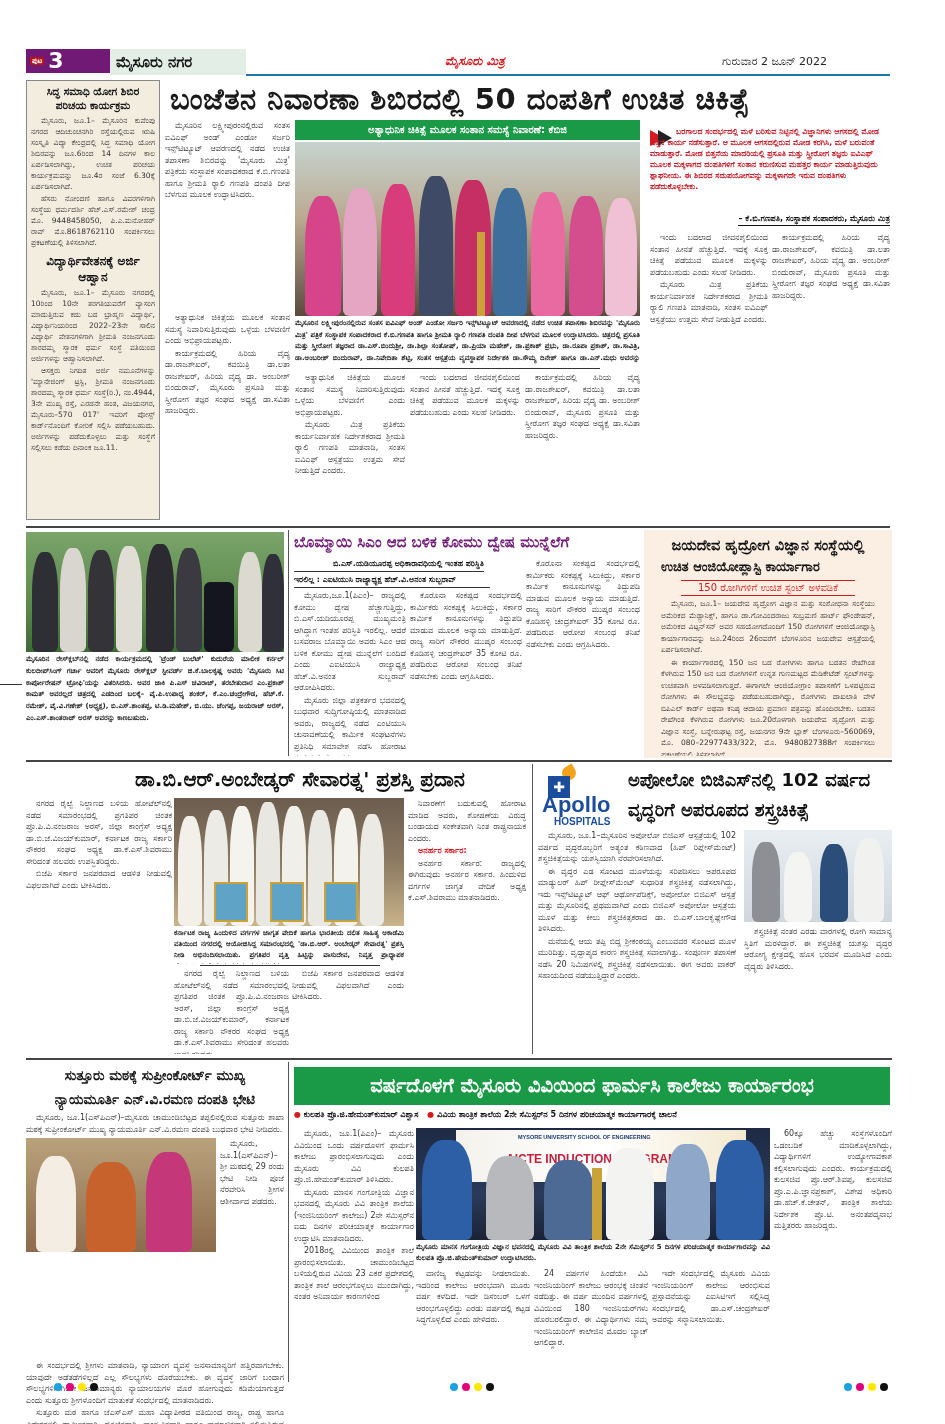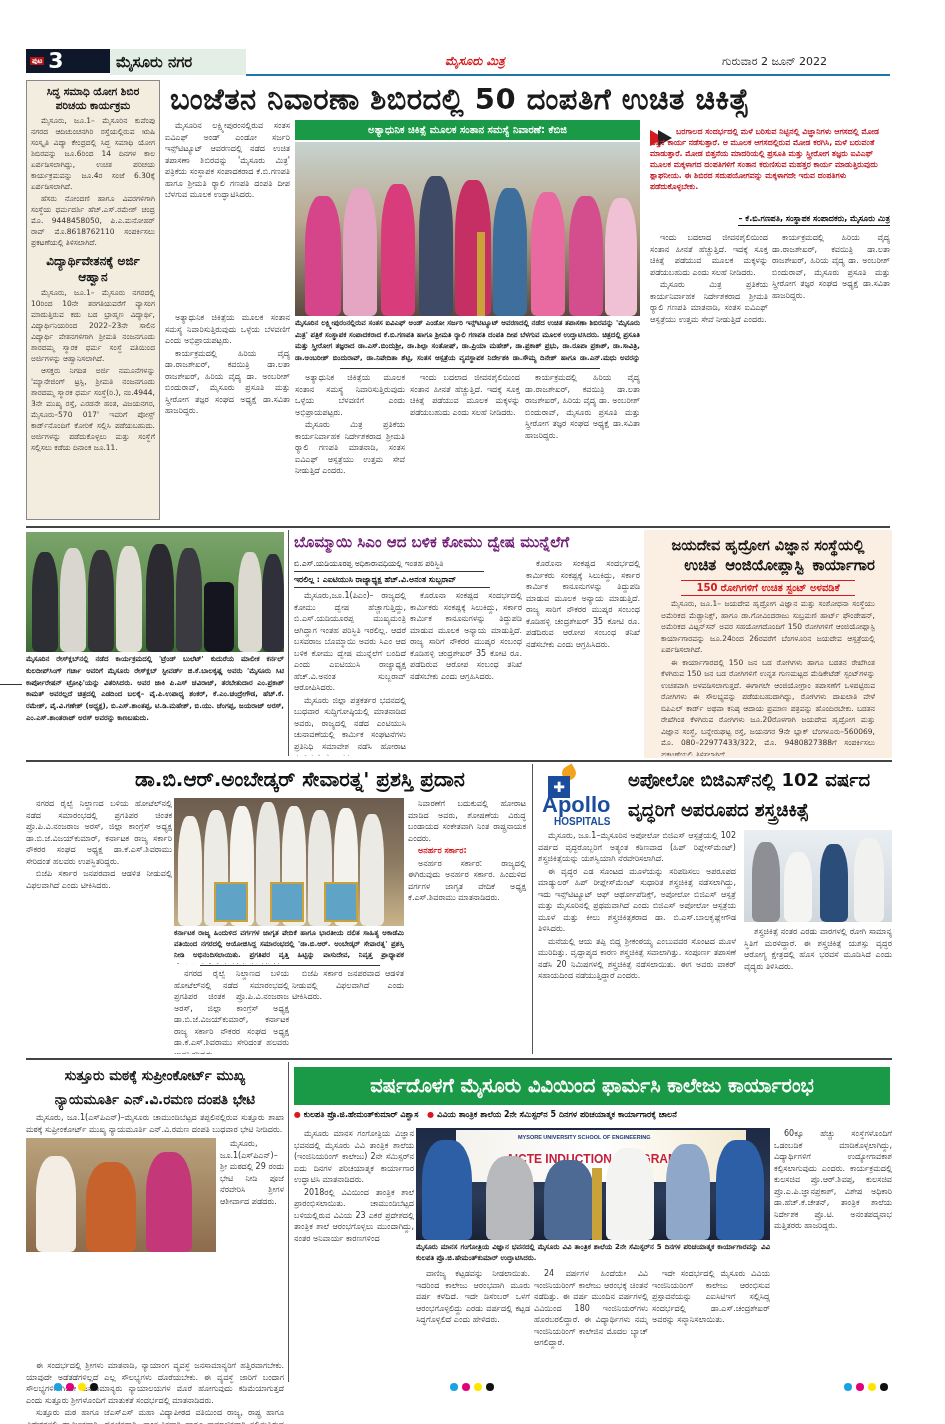--- a/index.html
+++ b/index.html
@@ -14,21 +14,21 @@
   .caption { font-size: 7.5px; line-height: 11px; color: #222; font-weight: bold; text-align: justify; overflow: hidden; }
   .rule-h { position: absolute; height: 1px; background: #333; }
   .rule-v { position: absolute; width: 1px; background: #555; }
   .dots { position: absolute; display: flex; gap: 4px; }
   .dots span { width: 8px; height: 8px; border-radius: 50%; display: inline-block; }
 </style>
 </head>
 <body>
 
 <div class="abs" style="left:0;top:45;width:945px;height:30px;top:45px;">
-  <div class="abs" style="left:26px;top:4px;width:86px;height:24px;background:#0f172a;display:flex;align-items:center;gap:4px;padding-left:4px;">
+  <div class="abs" style="left:26px;top:4px;width:86px;height:24px;background:#701a75;display:flex;align-items:center;gap:4px;padding-left:4px;">
     <span style="color:#fff;font-size:7px;font-weight:bold;background:#b5121a;padding:0 2px;">ಪುಟ</span>
     <span style="color:#fff;font-size:22px;font-weight:bold;line-height:22px;">3</span>
   </div>
   <div class="abs" style="left:110px;top:4px;width:136px;height:26px;background:#e3efe6;">
     <span style="display:block;padding:4px 6px;font-size:15px;font-weight:bold;color:#111;">ಮೈಸೂರು ನಗರ</span>
   </div>
   <span class="abs" style="left:445px;top:9px;font-size:12px;font-weight:bold;color:#d7191f;font-style:italic;">ಮೈಸೂರು ಮಿತ್ರ</span>
   <span class="abs" style="left:722px;top:10px;font-size:11px;color:#222;">ಗುರುವಾರ 2 ಜೂನ್ 2022</span>
   <div class="abs" style="left:246px;top:29px;width:644px;height:2px;background:#1f77a8;"></div>
 </div>
@@ -113,37 +113,37 @@
   <div class="fig" style="left:150px;width:26px;height:104px;background:#3a3a40;"></div>
   <div class="fig" style="left:178px;width:30px;height:70px;background:#151520;border-radius:6px;"></div>
   <div class="fig" style="left:212px;width:24px;height:100px;background:#dcd9d0;"></div>
   <div class="fig" style="left:236px;width:22px;height:98px;background:#30303a;"></div>
 </div>
 <div class="abs caption" style="left:26px;top:654px;width:258px;height:100px;font-size:7px;line-height:11.8px;">ಮೈಸೂರಿನ ರೇಸ್‌ಕ್ಲಬ್‌ನಲ್ಲಿ ನಡೆದ ಕಾರ್ಯಕ್ರಮದಲ್ಲಿ 'ಟ್ರೆಂಡ್ ಬುಲೆಟ್' ಕುದುರೆಯ ಮಾಲೀಕ ಕರ್ನಲ್ ಕುಲದೀಪ್‌ಸಿಂಗ್ ಗರ್ಚಾ ಅವರಿಗೆ ಮೈಸೂರು ರೇಸ್‌ಕ್ಲಬ್ ಸ್ಟೀವರ್ಡ್ ಜಿ.ಕೆ.ಬಾಲಕೃಷ್ಣ ಅವರು 'ಮೈಸೂರು ಸಿಟಿ ಕಾರ್ಪೋರೇಷನ್ ಟ್ರೋಫಿ'ಯನ್ನು ವಿತರಿಸಿದರು. ಅವರ ಜಾಕಿ ಪಿ.ಎಸ್ ಚವಿರಾಜ್, ತರಬೇತುದಾರ ಎಂ.ಪ್ರಕಾಶ್ ಕಾಮತ್ ಅವರಲ್ಲದೆ ಚಿತ್ರದಲ್ಲಿ ಎಡದಿಂದ ಬಲಕ್ಕೆ– ವೈ.ಪಿ.ಉಪಾಧ್ಯ ಶಂಕರ್, ಕೆ.ಎಂ.ಚಂದ್ರೇಗೌಡ, ಹೆಚ್.ಕೆ. ರಮೇಶ್, ವೈ.ವಿ.ಗಣೇಶ್ (ಅಧ್ಯಕ್ಷ), ಬಿ.ಎಸ್.ಶಾಂತಪ್ಪ, ಟಿ.ಡಿ.ಮಹೇಶ್, ಬಿ.ಯು. ಚೆಂಗಪ್ಪ, ಜಯರಾಜ್ ಅರಸ್, ಎಂ.ಎಸ್.ಶಾಂತರಾಜ್ ಅರಸ್ ಅವರನ್ನು ಕಾಣಬಹುದು.</div>
 <div class="abs" style="left:0;top:684px;width:22px;height:1px;background:#333;"></div>
 
 <div class="rule-v" style="left:288px;top:530px;height:226px;"></div>
 <div class="abs" style="left:294px;top:530px;width:346px;font-size:15px;line-height:24px;font-weight:bold;color:#701a75;white-space:nowrap;">ಬೊಮ್ಮಾಯಿ ಸಿಎಂ ಆದ ಬಳಿಕ ಕೋಮು ದ್ವೇಷ ಮುನ್ನೆಲೆಗೆ</div>
-<div class="abs" style="left:294px;top:558px;width:190px;font-size:7.8px;line-height:12px;font-weight:normal;color:#111;border-bottom:1px solid #333;padding-bottom:1px;">ಬಿ.ಎಸ್.ಯಡಿಯೂರಪ್ಪ ಅಧಿಕಾರಾವಧಿಯಲ್ಲಿ ಇಂತಹ ಪರಿಸ್ಥಿತಿ</div>
+<div class="abs" style="left:294px;top:558px;width:190px;font-size:7.8px;line-height:12px;font-weight:bold;color:#111;border-bottom:1px solid #333;padding-bottom:1px;text-align:right;">ಬಿ.ಎಸ್.ಯಡಿಯೂರಪ್ಪ ಅಧಿಕಾರಾವಧಿಯಲ್ಲಿ ಇಂತಹ ಪರಿಸ್ಥಿತಿ</div>
 <div class="abs" style="left:294px;top:574px;width:196px;font-size:7.8px;line-height:12px;font-weight:bold;color:#111;border-bottom:1px solid #333;padding-bottom:1px;">ಇರಲಿಲ್ಲ : ಎಐಟಿಯುಸಿ ರಾಜ್ಯಾಧ್ಯಕ್ಷ ಹೆಚ್.ವಿ.ಅನಂತ ಸುಬ್ಬರಾವ್</div>
 <div class="abs txt" style="left:294px;top:590px;width:112px;height:166px;">
   <p>ಮೈಸೂರು,ಜೂ.1(ಪಿಎಂ)– ರಾಜ್ಯದಲ್ಲಿ ಕೋಮು ದ್ವೇಷ ಹೆಚ್ಚಾಗುತ್ತಿದ್ದು, ಬಿ.ಎಸ್.ಯಡಿಯೂರಪ್ಪ ಮುಖ್ಯಮಂತ್ರಿ ಆಗಿದ್ದಾಗ ಇಂತಹ ಪರಿಸ್ಥಿತಿ ಇರಲಿಲ್ಲ. ಆದರೆ ಬಸವರಾಜ ಬೊಮ್ಮಾಯಿ ಅವರು ಸಿಎಂ ಆದ ಬಳಿಕ ಕೋಮು ದ್ವೇಷ ಮುನ್ನೆಲೆಗೆ ಬಂದಿದೆ ಎಂದು ಎಐಟಿಯುಸಿ ರಾಜ್ಯಾಧ್ಯಕ್ಷ ಹೆಚ್.ವಿ.ಅನಂತ ಸುಬ್ಬರಾವ್ ಆರೋಪಿಸಿದರು.</p>
   <p>ಮೈಸೂರು ಜಿಲ್ಲಾ ಪತ್ರಕರ್ತರ ಭವನದಲ್ಲಿ ಬುಧವಾರ ಸುದ್ದಿಗೋಷ್ಠಿಯಲ್ಲಿ ಮಾತನಾಡಿದ ಅವರು, ರಾಜ್ಯದಲ್ಲಿ ನಡೆದ ಎಂಟಿಯುಸಿ ಚುನಾವಣೆಯಲ್ಲಿ ಕಾರ್ಮಿಕ ಸಂಘಟನೆಗಳು ಪ್ರತಿನಿಧಿ ಸಮಾವೇಶ ನಡೆಸಿ ಹೋರಾಟ ರೂಪಿಸುತ್ತೇವೆ ಎಂದರು.</p>
 </div>
 <div class="abs txt" style="left:410px;top:590px;width:112px;height:166px;">
   <p>ಕೊರೊನಾ ಸಂಕಷ್ಟದ ಸಂದರ್ಭದಲ್ಲಿ ಕಾರ್ಮಿಕರು ಸಂಕಷ್ಟಕ್ಕೆ ಸಿಲುಕಿದ್ದು, ಸರ್ಕಾರ ಕಾರ್ಮಿಕ ಕಾನೂನುಗಳನ್ನು ತಿದ್ದುಪಡಿ ಮಾಡುವ ಮೂಲಕ ಅನ್ಯಾಯ ಮಾಡುತ್ತಿದೆ. ರಾಜ್ಯ ಸಾರಿಗೆ ನೌಕರರ ಮುಷ್ಕರ ಸಂಬಂಧ ಕೊಡಿಹಳ್ಳಿ ಚಂದ್ರಶೇಖರ್ 35 ಕೋಟಿ ರೂ. ಪಡೆದಿರುವ ಆರೋಪ ಸಂಬಂಧ ತನಿಖೆ ನಡೆಸಬೇಕು ಎಂದು ಆಗ್ರಹಿಸಿದರು.</p>
 </div>
 <div class="abs txt" style="left:526px;top:558px;width:114px;height:198px;">
   <p>ಕೊರೊನಾ ಸಂಕಷ್ಟದ ಸಂದರ್ಭದಲ್ಲಿ ಕಾರ್ಮಿಕರು ಸಂಕಷ್ಟಕ್ಕೆ ಸಿಲುಕಿದ್ದು, ಸರ್ಕಾರ ಕಾರ್ಮಿಕ ಕಾನೂನುಗಳನ್ನು ತಿದ್ದುಪಡಿ ಮಾಡುವ ಮೂಲಕ ಅನ್ಯಾಯ ಮಾಡುತ್ತಿದೆ. ರಾಜ್ಯ ಸಾರಿಗೆ ನೌಕರರ ಮುಷ್ಕರ ಸಂಬಂಧ ಕೊಡಿಹಳ್ಳಿ ಚಂದ್ರಶೇಖರ್ 35 ಕೋಟಿ ರೂ. ಪಡೆದಿರುವ ಆರೋಪ ಸಂಬಂಧ ತನಿಖೆ ನಡೆಸಬೇಕು ಎಂದು ಆಗ್ರಹಿಸಿದರು.</p>
 </div>
 
 <div class="abs" style="left:644px;top:530px;width:248px;height:228px;background:#fbeee2;padding:4px 17px;">
   <div style="font-size:14.5px;line-height:22px;font-weight:bold;color:#111;text-align:center;white-space:nowrap;">ಜಯದೇವ ಹೃದ್ರೋಗ ವಿಜ್ಞಾನ ಸಂಸ್ಥೆಯಲ್ಲಿ</div>
-  <div style="font-size:15px;line-height:22px;font-weight:bold;color:#111;text-align:right;white-space:nowrap;font-family:Liberation Mono, monospace;">ಉಚಿತ ಆಂಜಿಯೋಪ್ಲಾಸ್ಟಿ ಕಾರ್ಯಾಗಾರ</div>
-  <div style="font-size:10px;line-height:14px;font-weight:bold;color:#d7191f;text-align:center;border-bottom:1px solid #d7191f;border-top:1px solid #d7191f;margin:2px 20px;">150 ರೋಗಿಗಳಿಗೆ ಉಚಿತ ಸ್ಟಂಟ್ ಅಳವಡಿಕೆ</div>
+  <div style="font-size:13px;line-height:22px;font-weight:bold;color:#111;text-align:left;white-space:nowrap;">ಉಚಿತ ಆಂಜಿಯೋಪ್ಲಾಸ್ಟಿ ಕಾರ್ಯಾಗಾರ</div>
+  <div style="font-size:10px;line-height:14px;font-weight:normal;color:#d7191f;text-align:center;border-bottom:1px solid #d7191f;border-top:1px solid #d7191f;margin:2px 20px;">150 ರೋಗಿಗಳಿಗೆ ಉಚಿತ ಸ್ಟಂಟ್ ಅಳವಡಿಕೆ</div>
   <div class="txt" style="font-size:7.5px;line-height:11.5px;height:158px;">
     <p>ಮೈಸೂರು, ಜೂ.1– ಜಯದೇವ ಹೃದ್ರೋಗ ವಿಜ್ಞಾನ ಮತ್ತು ಸಂಶೋಧನಾ ಸಂಸ್ಥೆಯು ಅಮೆರಿಕದ ಮೆಡ್ಟ್ರಾನಿಕ್ಸ್, ಹಾಗೂ ಡಾ.ಗೋವಿಂದರಾಜು ಸುಬ್ರಮಣಿ ಹಾರ್ಟ್ ಫೌಂಡೇಷನ್, ಅಮೆರಿಕದ ವಿಟ್ಸನ್‌ಸನ್ ಅವರ ಸಹಯೋಗದೊಂದಿಗೆ 150 ರೋಗಿಗಳಿಗೆ ಆಂಜಿಯೋಪ್ಲಾಸ್ಟಿ ಕಾರ್ಯಾಗಾರವನ್ನು ಜೂ.24ರಿಂದ 26ರವರೆಗೆ ಬೆಂಗಳೂರಿನ ಜಯದೇವ ಆಸ್ಪತ್ರೆಯಲ್ಲಿ ಏರ್ಪಡಿಸಲಾಗಿದೆ.</p>
     <p>ಈ ಕಾರ್ಯಾಗಾರದಲ್ಲಿ 150 ಜನ ಬಡ ರೋಗಿಗಳು ಹಾಗೂ ಬಡತನ ರೇಖೆಗಿಂತ ಕೆಳಗಿರುವ 150 ಜನ ಬಡ ರೋಗಿಗಳಿಗೆ ಉನ್ನತ ಗುಣಮಟ್ಟದ ಮೆಡಿಕೇಟೆಡ್ ಸ್ಟಂಟ್‌ಗಳನ್ನು ಉಚಿತವಾಗಿ ಅಳವಡಿಸಲಾಗುತ್ತದೆ. ಈಗಾಗಲೇ ಆಂಜಿಯೋಗ್ರಾಂ ತಪಾಸಣೆಗೆ ಒಳಪಟ್ಟಿರುವ ರೋಗಿಗಳು ಈ ಸೌಲಭ್ಯವನ್ನು ಪಡೆಯಬಹುದಾಗಿದ್ದು, ರೋಗಿಗಳು ದಾಖಲಾತಿ ವೇಳೆ ಬಿಪಿಎಲ್ ಕಾರ್ಡ್ ಅಥವಾ ಕನಿಷ್ಠ ಆದಾಯ ಪ್ರಮಾಣ ಪತ್ರವನ್ನು ಹೊಂದಿರಬೇಕು. ಬಡತನ ರೇಖೆಗಿಂತ ಕೆಳಗಿರುವ ರೋಗಿಗಳು ಜೂ.20ರೊಳಗಾಗಿ ಜಯದೇವ ಹೃದ್ರೋಗ ಮತ್ತು ವಿಜ್ಞಾನ ಸಂಸ್ಥೆ, ಬನ್ನೇರುಘಟ್ಟ ರಸ್ತೆ, ಜಯನಗರ 9ನೇ ಬ್ಲಾಕ್ ಬೆಂಗಳೂರು–560069, ಮೊ. 080–22977433/322, ಮೊ. 9480827388ಗೆ ಸಂಪರ್ಕಿಸಲು ಪ್ರಕಟಣೆಯಲ್ಲಿ ತಿಳಿಸಲಾಗಿದೆ.</p>
   </div>
 </div>
 
 <div class="rule-h" style="left:26px;top:760px;width:866px;height:2px;background:#444;"></div>
 
 <div class="abs" style="left:60px;top:764px;width:480px;font-size:20px;line-height:30px;font-weight:bold;color:#111;white-space:nowrap;text-align:center;">ಡಾ.ಬಿ.ಆರ್.ಅಂಬೇಡ್ಕರ್ ಸೇವಾರತ್ನ' ಪ್ರಶಸ್ತಿ ಪ್ರದಾನ</div>
 <div class="abs txt" style="left:26px;top:798px;width:146px;height:256px;">
@@ -225,20 +225,21 @@
 <div class="abs" style="left:294px;top:1067px;width:596px;height:38px;background:#1a9a47;">
   <span style="display:block;color:#fff;font-size:19.5px;line-height:38px;font-weight:bold;text-align:center;white-space:nowrap;">ವರ್ಷದೊಳಗೆ ಮೈಸೂರು ವಿವಿಯಿಂದ ಫಾರ್ಮಸಿ ಕಾಲೇಜು ಕಾರ್ಯಾರಂಭ</span>
 </div>
 <div class="abs" style="left:294px;top:1108px;width:600px;height:14px;font-size:8px;line-height:14px;font-weight:bold;color:#111;white-space:nowrap;overflow:hidden;">
   <span style="color:#d7191f;">●</span>
   <span>ಕುಲಪತಿ ಪ್ರೊ.ಜಿ.ಹೇಮಂತ್‌ಕುಮಾರ್ ವಿಶ್ವಾಸ</span>
   <span style="color:#d7191f;margin-left:6px;">●</span>
   <span>ವಿವಿಯ ತಾಂತ್ರಿಕ ಶಾಲೆಯ 2ನೇ ಸೆಮಿಸ್ಟರ್‌ನ 5 ದಿನಗಳ ಪರಿಚಯಾತ್ಮಕ ಕಾರ್ಯಾಗಾರಕ್ಕೆ ಚಾಲನೆ</span>
 </div>
 <div class="abs txt" style="left:294px;top:1128px;width:120px;height:254px;">
+  <p>ಮೈಸೂರು, ಜೂ.1(ಪಿಎಂ)– ಮೈಸೂರು ವಿವಿಯಿಂದ ಒಂದು ವರ್ಷದೊಳಗೆ ಫಾರ್ಮಸಿ ಕಾಲೇಜು ಪ್ರಾರಂಭಿಸಲಾಗುವುದು ಎಂದು ಮೈಸೂರು ವಿವಿ ಕುಲಪತಿ ಪ್ರೊ.ಜಿ.ಹೇಮಂತ್‌ಕುಮಾರ್ ತಿಳಿಸಿದರು.</p>
   <p>ಮೈಸೂರು ಮಾನಸ ಗಂಗೋತ್ರಿಯ ವಿಜ್ಞಾನ ಭವನದಲ್ಲಿ ಮೈಸೂರು ವಿವಿ ತಾಂತ್ರಿಕ ಶಾಲೆಯ (ಇಂಜಿನಿಯರಿಂಗ್ ಕಾಲೇಜು) 2ನೇ ಸೆಮಿಸ್ಟರ್‌ನ ಐದು ದಿನಗಳ ಪರಿಚಯಾತ್ಮಕ ಕಾರ್ಯಾಗಾರ ಉದ್ಘಾಟಿಸಿ ಮಾತನಾಡಿದರು.</p>
   <p>2018ರಲ್ಲಿ ವಿವಿಯಿಂದ ತಾಂತ್ರಿಕ ಶಾಲೆ ಪ್ರಾರಂಭಿಸಲಾಯಿತು. ಚಾಮುಂಡಿಬೆಟ್ಟದ ಬಳಿಯಲ್ಲಿರುವ ವಿವಿಯ 23 ಎಕರೆ ಪ್ರದೇಶದಲ್ಲಿ ತಾಂತ್ರಿಕ ಶಾಲೆ ಆರಂಭಗೊಳ್ಳಲು ಮುಂದಾಗಿದ್ದು, ನಂತರ ಅನಿವಾರ್ಯ ಕಾರಣಗಳಿಂದ</p>
 </div>
 <div class="abs photo" style="left:416px;top:1128px;width:354px;height:112px;background:linear-gradient(180deg,#1e2a44 0%,#2a3a58 60%,#1a2236 100%);">
   <div class="abs" style="left:40px;top:2px;width:290px;height:52px;background:linear-gradient(90deg,#f4f2ec 0%,#ffffff 50%,#f3e9cf 100%);">
     <span class="abs" style="left:62px;top:4px;font-size:5.5px;font-weight:bold;color:#1b3a72;font-family:'Liberation Sans',sans-serif;">MYSORE UNIVERSITY SCHOOL OF ENGINEERING</span>
     <span class="abs" style="left:50px;top:22px;font-size:12px;font-weight:bold;color:#c41e3a;font-family:'Liberation Sans',sans-serif;">AICTE INDUCTION PROGRAMME</span>
   </div>
   <div class="fig" style="left:6px;width:50px;height:100px;background:#2d5fa6;"></div>
   <div class="fig" style="left:70px;width:48px;height:84px;background:#b7b9bc;"></div>

